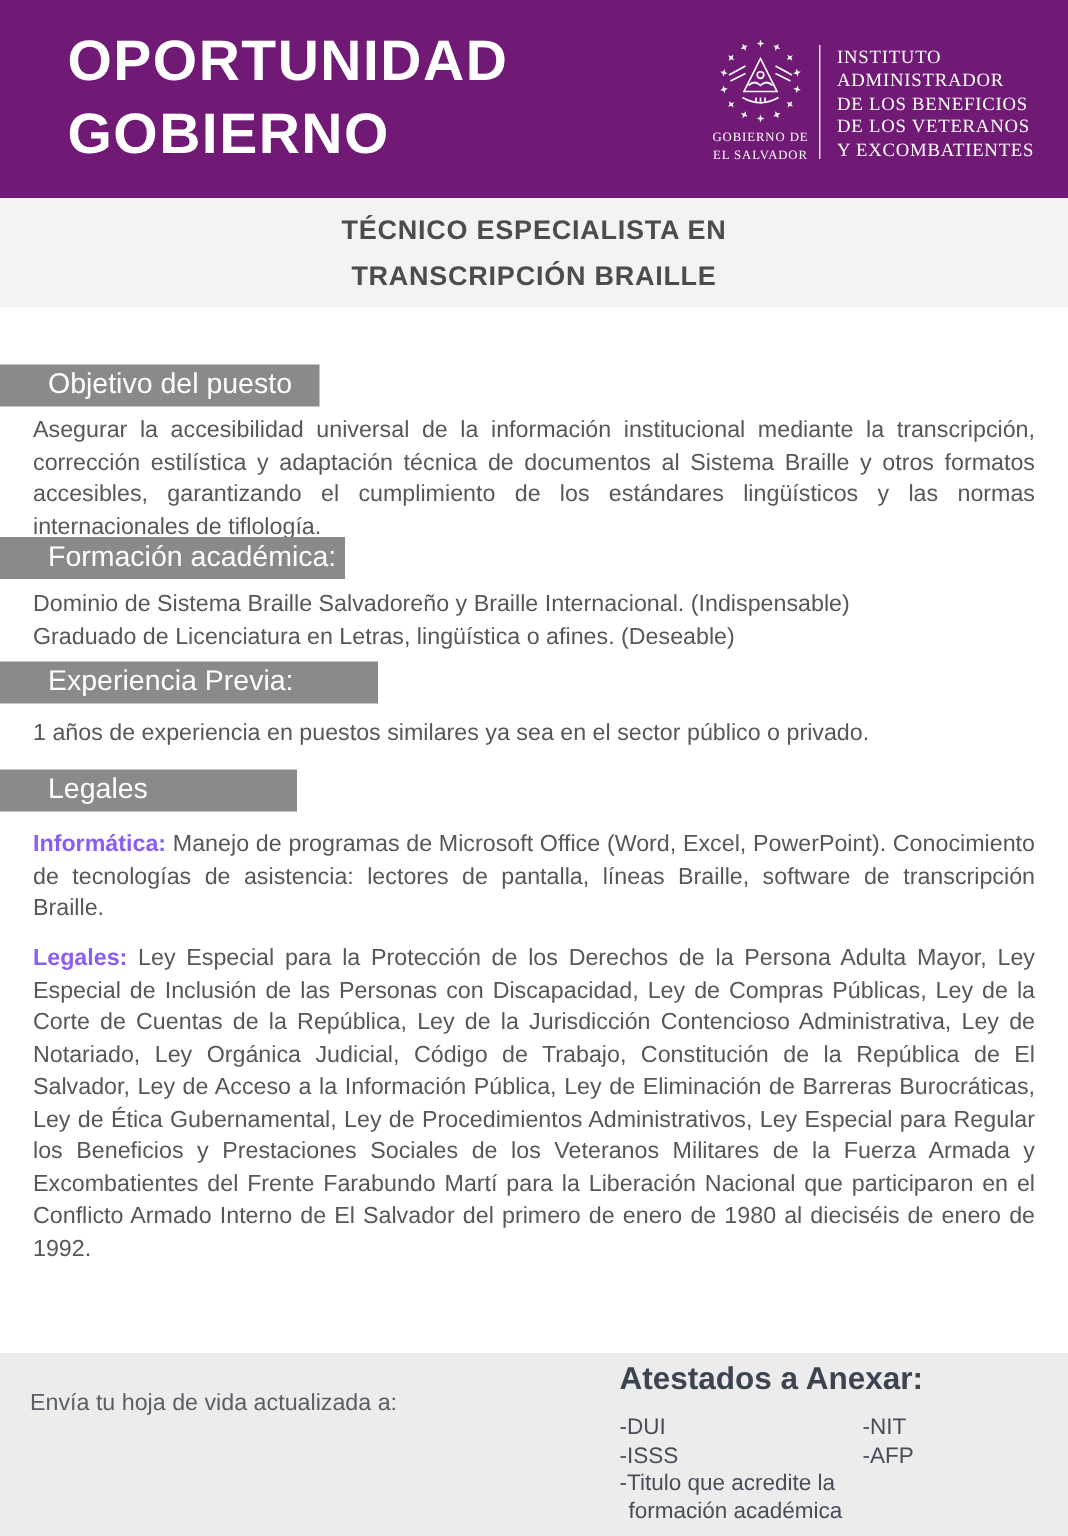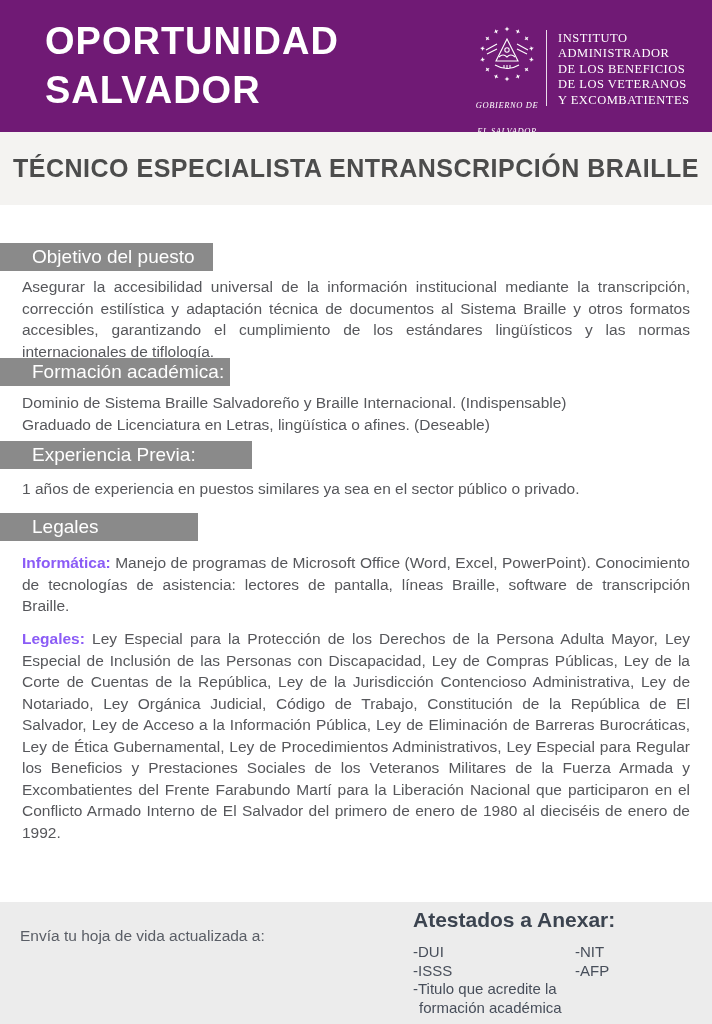--- a/index.html
+++ b/index.html
@@ -31,28 +31,27 @@
     letter-spacing: 1px;
   }
   .logo-wrap {
     position: absolute;
     left: 472px; top: 24px;
     width: 70px;
     text-align: center;
   }
   .emblem-svg { display: block; margin: 0 auto; }
   .gov-text {
-    margin-top: 16px;
+    margin-top: 2px;
     color: #ffffff;
     font-family: "Liberation Serif", serif;
     font-size: 8.5px;
     line-height: 10px;
     letter-spacing: 0.6px;
     white-space: nowrap;
-    font-style: italic;
   }
   .logo-divider {
     position: absolute;
     left: 546px; top: 30px;
     width: 1px; height: 76px;
     background: rgba(255,255,255,0.85);
   }
   .institute {
     position: absolute;
     left: 558px; top: 31px;
@@ -64,26 +63,26 @@
     white-space: nowrap;
   }
 
   
   .title-band {
     position: absolute;
     left: 0; top: 132px;
     width: 712px; height: 73px;
     background: #f4f3f1;
     display: flex;
-    flex-direction: row;
+    flex-direction: column;
     align-items: center;
     justify-content: center;
     color: #4c4c4c;
     font-weight: 700;
-    font-size: 25px;
+    font-size: 18px;
     line-height: 31px;
     letter-spacing: 0.5px;
     text-align: center;
   }
 
   
   .section-bar {
     position: absolute;
     left: 0;
     height: 28px;
@@ -149,21 +148,21 @@
   .doc-item.cont { padding-left: 6px; }
 </style>
 </head>
 <body>
 
 <div class="page">
 
   <div class="header">
     <div class="brand">
       <div>OPORTUNIDAD</div>
-      <div>SALVADOR</div>
+      <div>GOBIERNO</div>
     </div>
 
     <div class="logo-wrap">
       <svg class="emblem-svg" width="66" height="60" viewBox="0 0 66 60">
         <defs>
           <path id="st" d="M0,-2.6 L0.7,-0.7 2.6,0 0.7,0.7 0,2.6 -0.7,0.7 -2.6,0 -0.7,-0.7 Z" fill="#ffffff"></path>
         </defs>
         <g>
           <use href="#st" transform="rotate(0 33 30) translate(33 5)"></use>
           <use href="#st" transform="rotate(25.7 33 30) translate(33 5)"></use>

